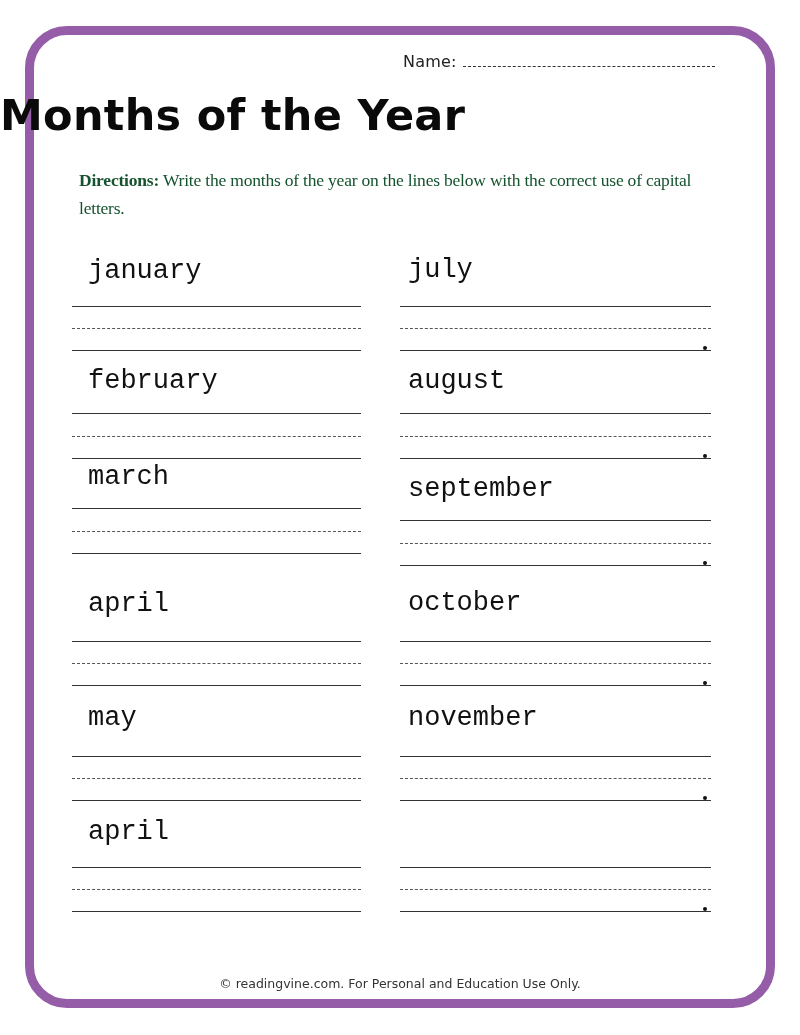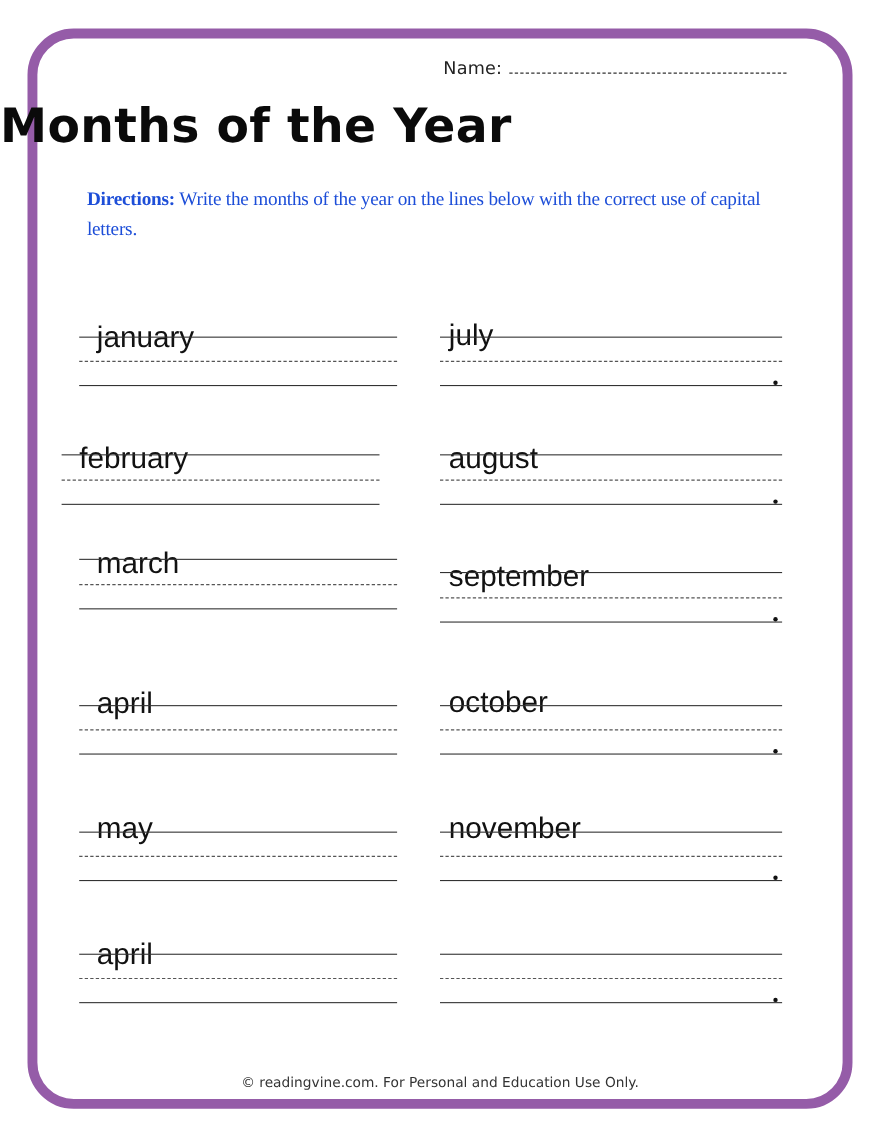--- a/index.html
+++ b/index.html
@@ -24,29 +24,28 @@
       margin-left: 6px; height: 14px; vertical-align: baseline;
     }
     .title {
       position: absolute; left: 0; width: 800px; top: 90px;
       text-align: left; font-family: "DejaVu Sans", sans-serif;
       font-weight: bold; font-size: 43px; color: #0a0a0a; letter-spacing: 0.3px;
     }
     .directions {
       position: absolute; left: 79px; top: 166px; width: 640px;
       font-family: "Liberation Serif", serif; font-size: 17.5px; line-height: 28px;
-      color: #1d4ed8; letter-spacing: -0.2px;
+      color: #14532d; letter-spacing: -0.2px;
     }
     .directions b { font-weight: bold; }
     .block { position: absolute; width: 290px; height: 110px; }
     .block .label {
       position: absolute; top: 0; left: 16px;
-      font-family: Liberation Sans, sans-serif; font-size: 27px; color: #111;
+      font-family: Liberation Mono, monospace; font-size: 27px; color: #111;
       line-height: 34px;
-      margin-top: 35px;
     }
     .block .ln {
       position: absolute; left: 0; width: 289px; height: 0;
       border-top: 1.6px solid #333;
     }
     .block .ln.mid { border-top: 1.4px dashed #555; }
     .block .dot {
       position: absolute; width: 4px; height: 4px; border-radius: 50%;
       background: #111; right: 4px;
     }
@@ -69,21 +68,21 @@
 <div class="directions">
   <b>Directions:</b><span> Write the months of the year on the lines below with the correct use of capital letters.</span>
 </div>
 
 <div class="block" style="left:72px; top:254px;">
   <div class="label">january</div>
   <div class="ln" style="top:52px;"></div>
   <div class="ln mid" style="top:74px;"></div>
   <div class="ln" style="top:96px;"></div>
 </div>
-<div class="block" style="left:56px; top:364px;">
+<div class="block" style="left:72px; top:364px;">
   <div class="label">february</div>
   <div class="ln" style="top:49px;"></div>
   <div class="ln mid" style="top:72px;"></div>
   <div class="ln" style="top:94px;"></div>
 </div>
 <div class="block" style="left:72px; top:460px;">
   <div class="label">march</div>
   <div class="ln" style="top:48px;"></div>
   <div class="ln mid" style="top:71px;"></div>
   <div class="ln" style="top:93px;"></div>

